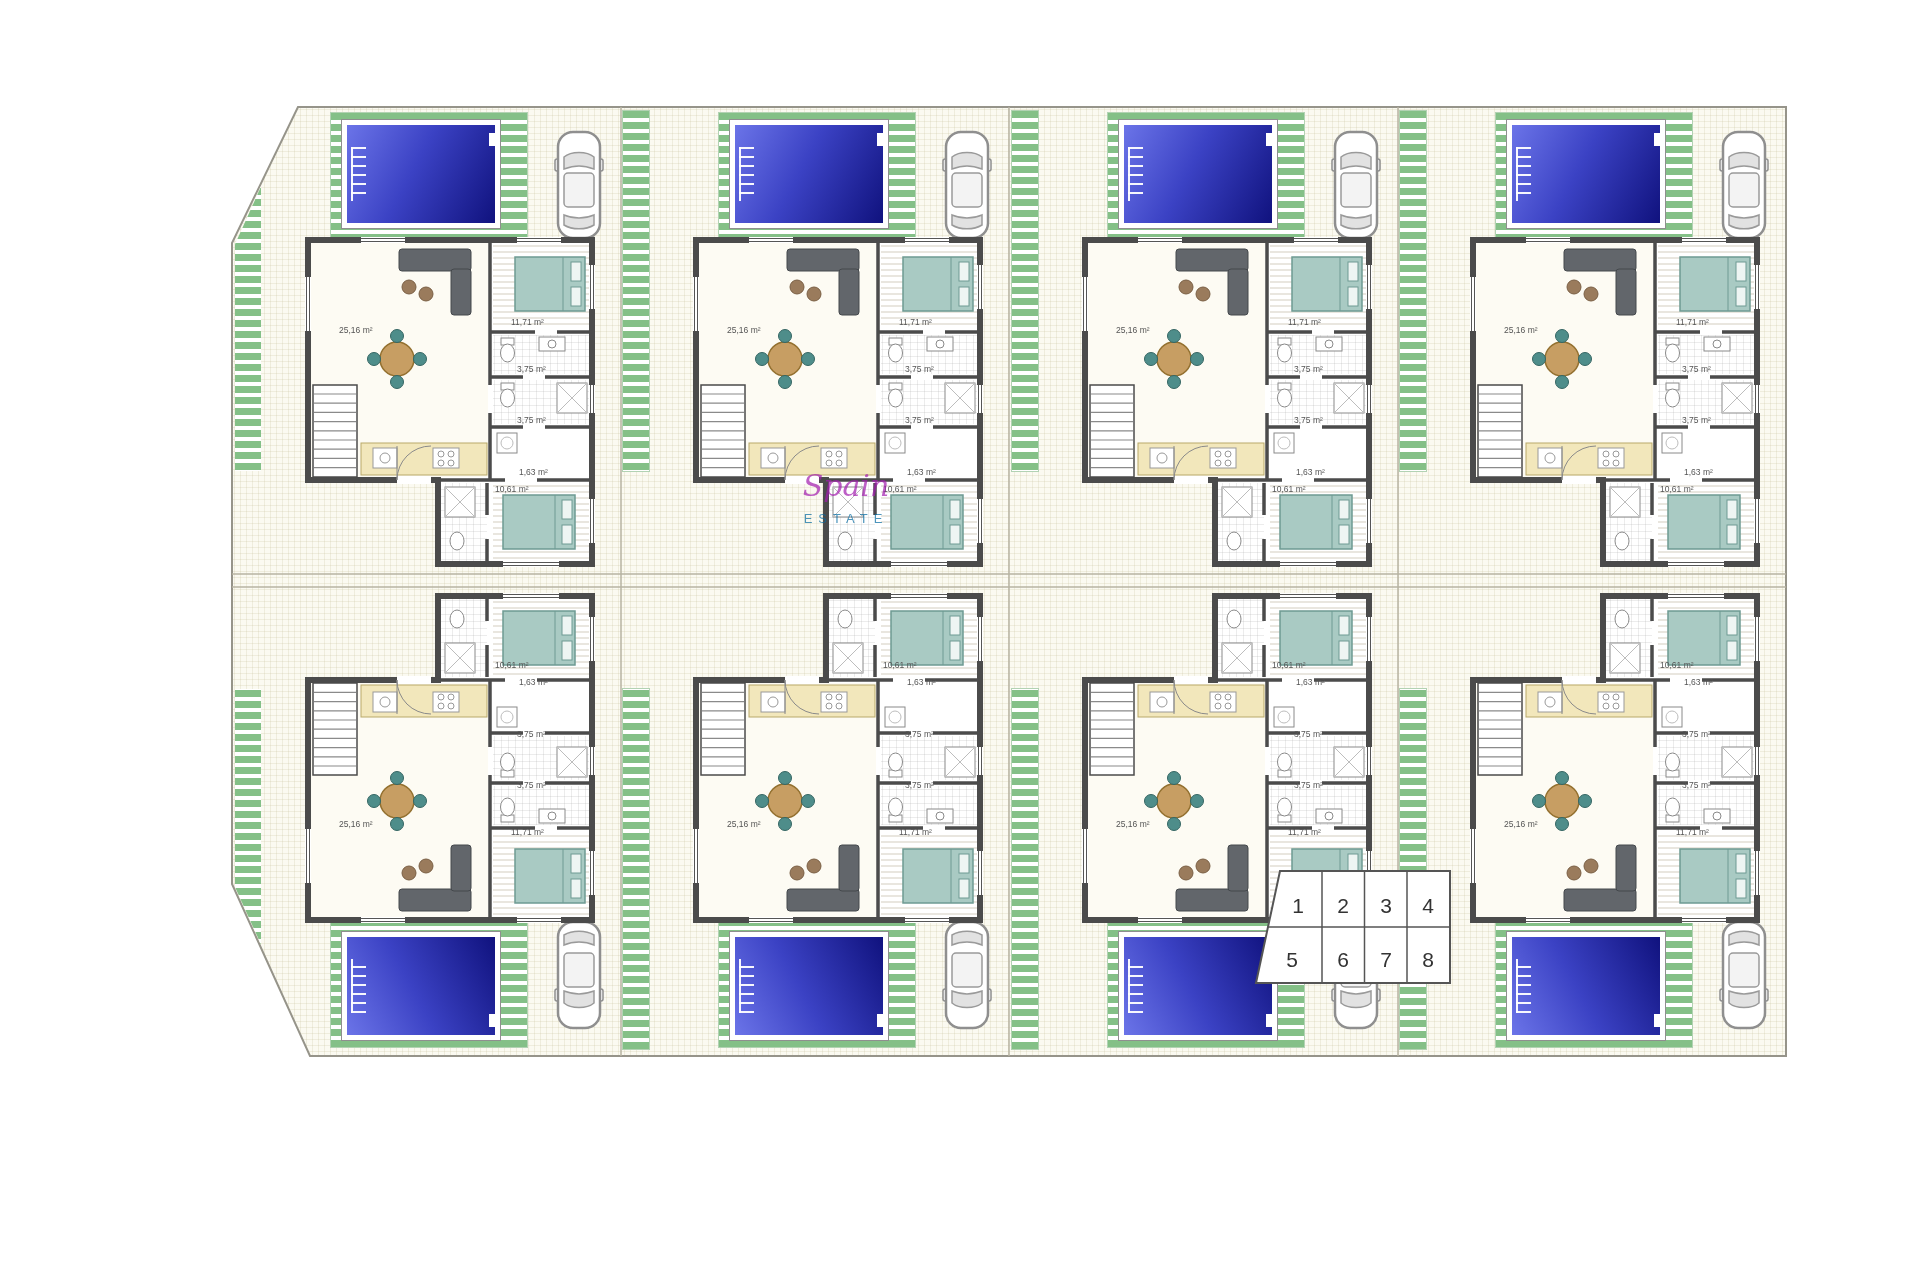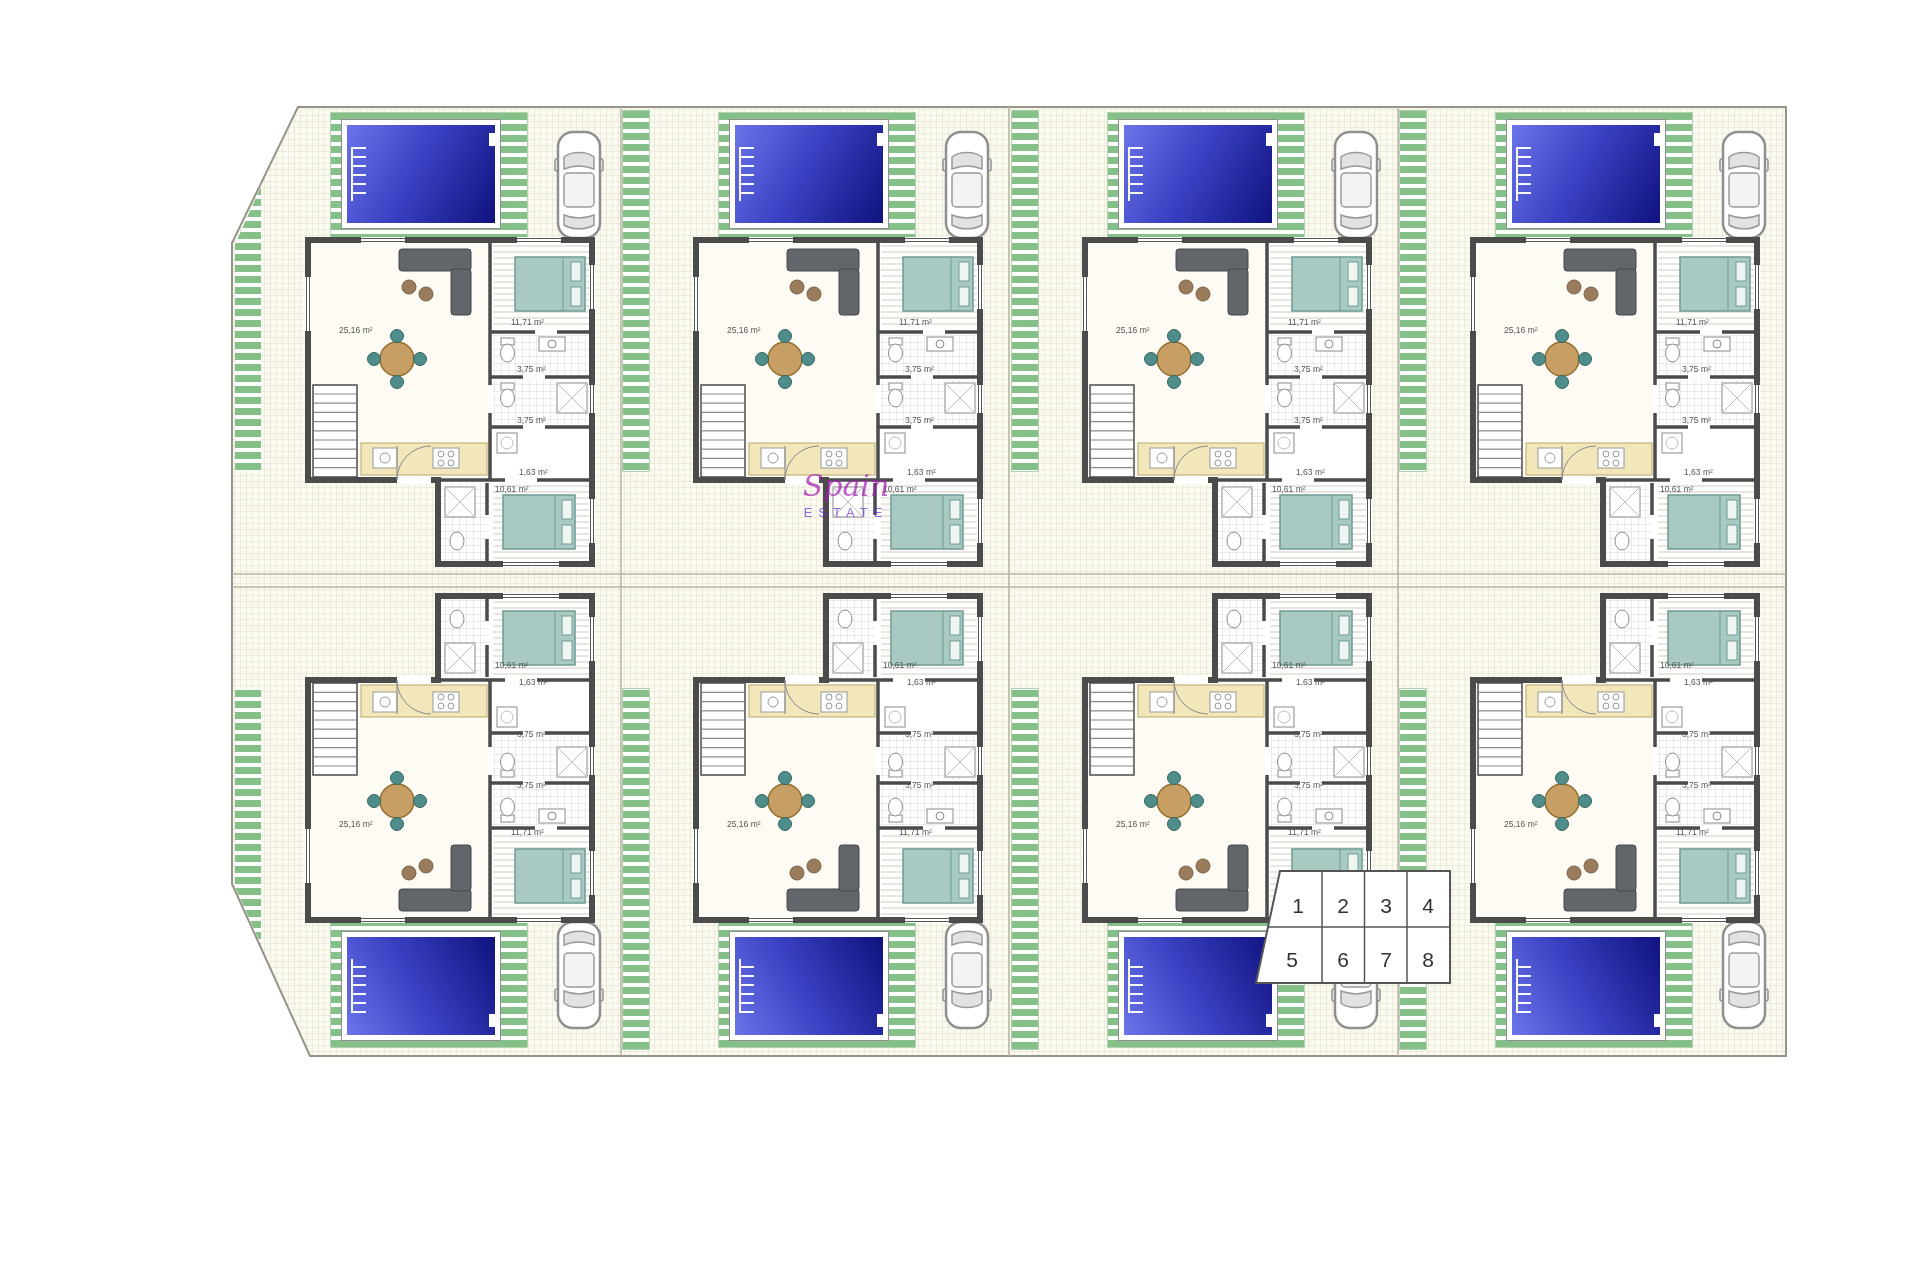--- a/index.html
+++ b/index.html
@@ -45,21 +45,21 @@
 
   .car { position:absolute; left:320px; top:22px; width:52px; height:112px; }
   .house { position:absolute; left:72px; top:130px; width:290px; height:330px; }
   .rlabel { font-size:8.5px; fill:#555555; font-family:"Liberation Sans", sans-serif; }
 
   .watermark {
     position:absolute; left:706px; top:468px; width:280px; text-align:center;
     opacity:0.7; pointer-events:none;
   }
   .wm1 { display:block; font-family:"DejaVu Serif", serif; font-style:italic; font-size:30px; color:#a21caf; }
-  .wm2 { display:block; font-size:13px; letter-spacing:6px; color:#6d28d9; margin-top:2px; }
+  .wm2 { display:block; font-size:13px; letter-spacing:6px; color:#0369a1; margin-top:8px; }
 
   .legend { position:absolute; left:1244px; top:866px; width:212px; height:122px; }
   .legend text {
     font-size:21px; fill:#333333; text-anchor:middle;
     font-family:"Liberation Sans", sans-serif;
   }
 </style>
 </head>
 <body>
 

